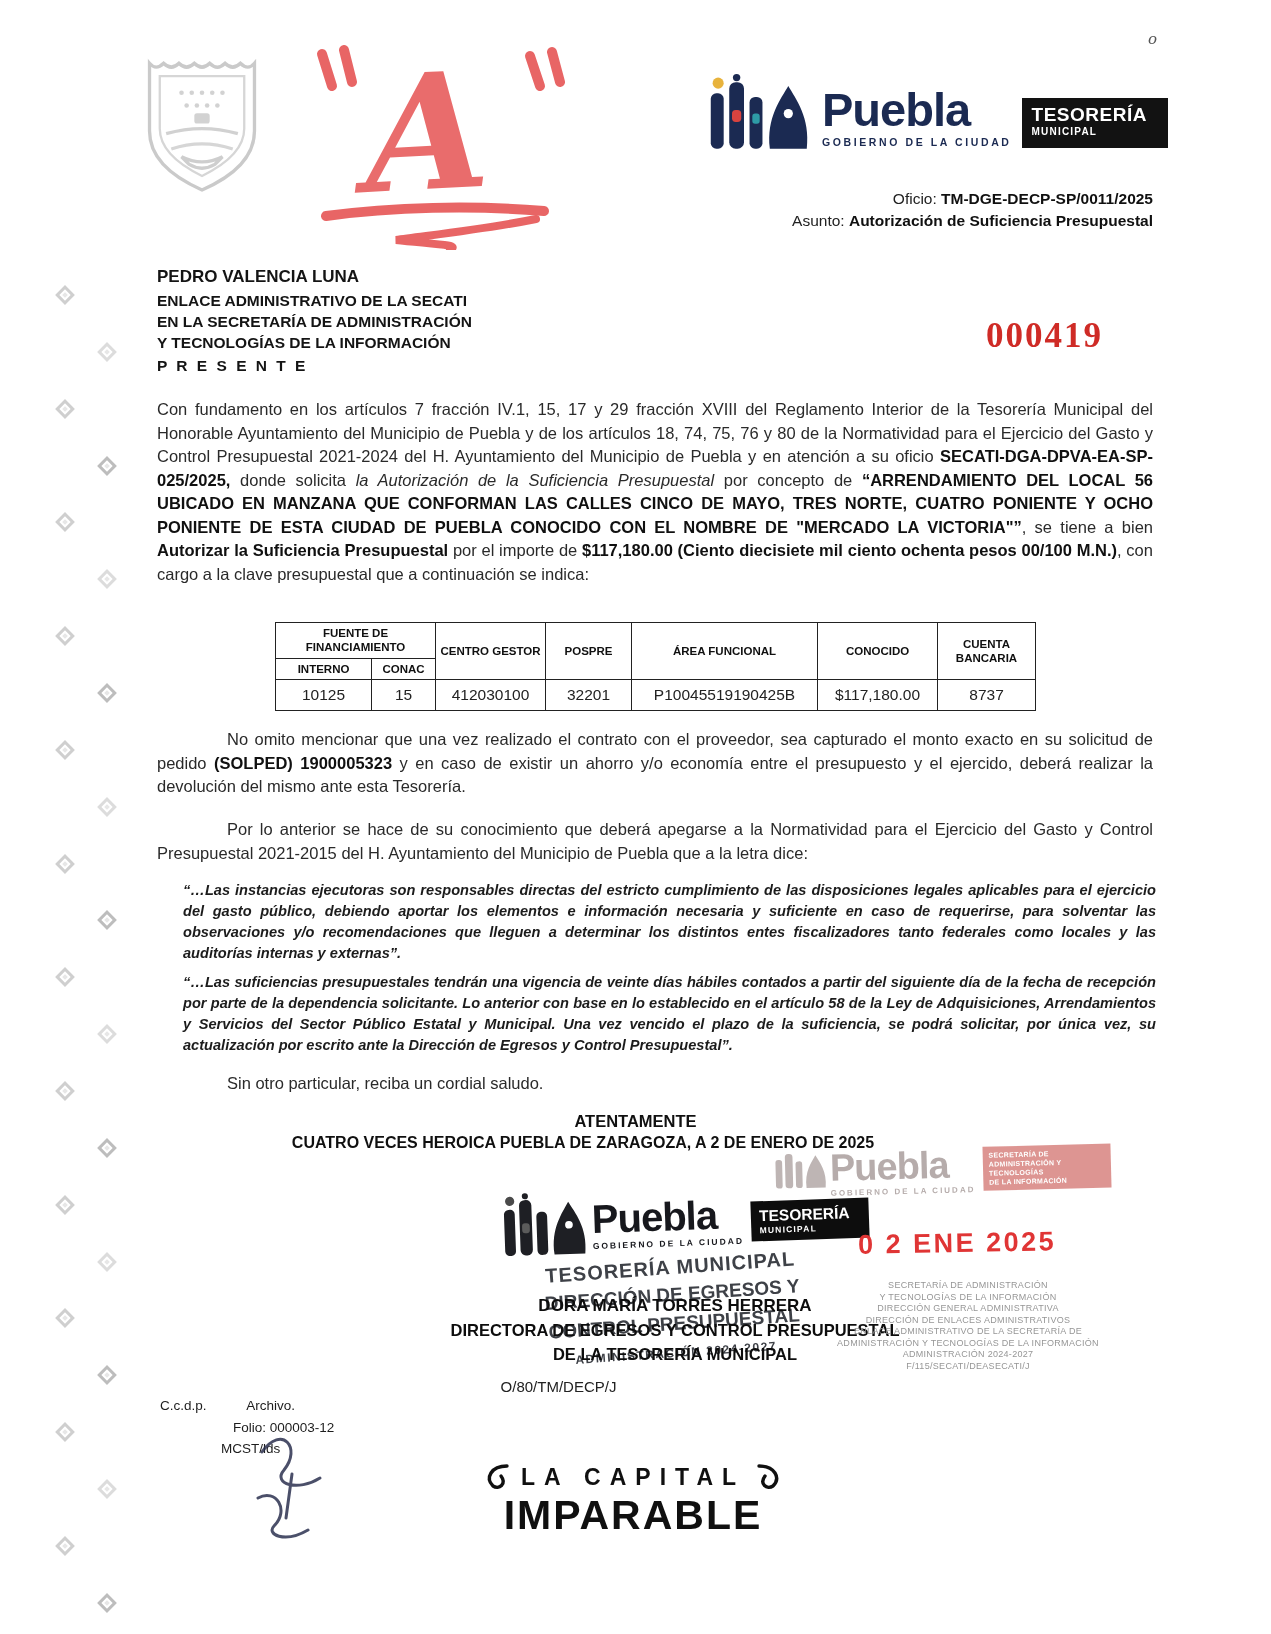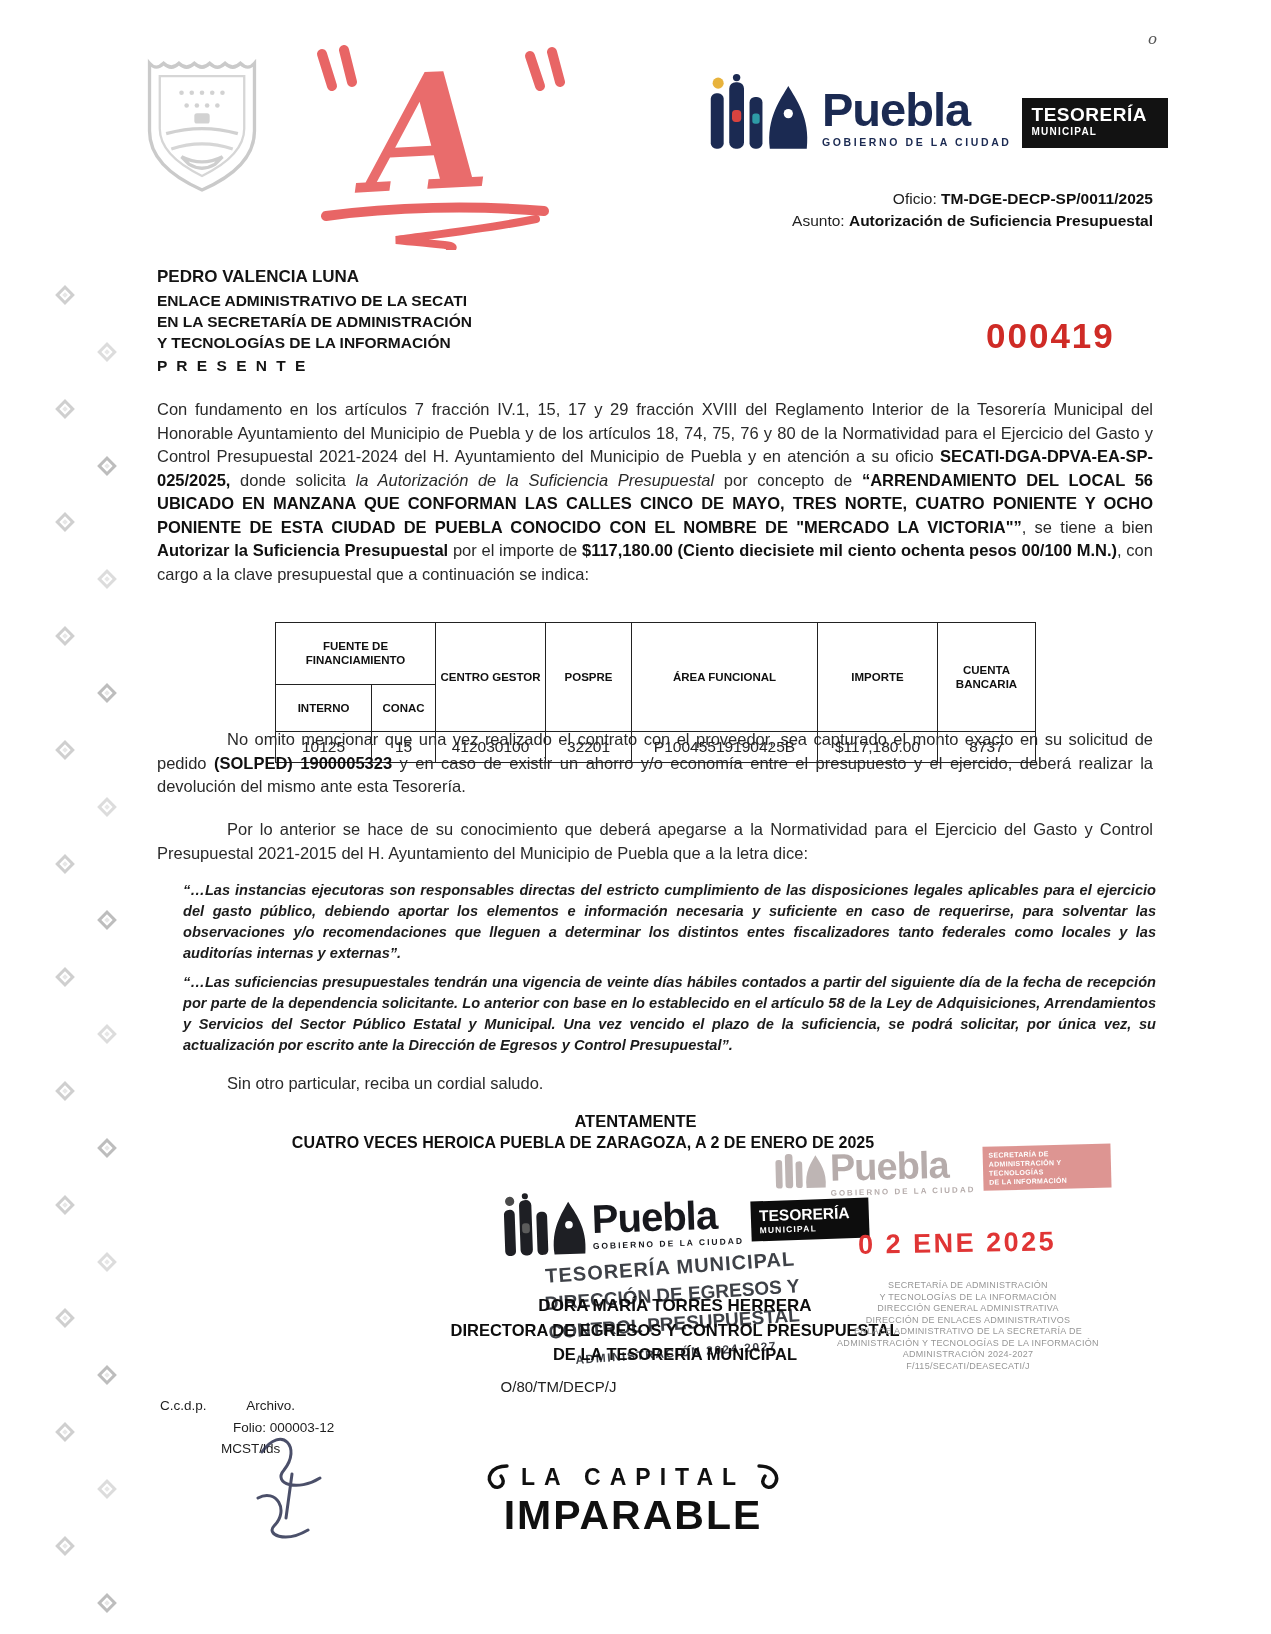--- a/index.html
+++ b/index.html
@@ -28,21 +28,21 @@
   .brand{position:absolute;left:696px;top:70px;display:flex;align-items:flex-start;}
   .brand-icon{width:120px;height:90px;flex:none;}
   .brand-text{margin-left:6px;}
   .wordmark{font-size:47px;font-weight:bold;color:#1b2a52;letter-spacing:-1px;line-height:1;margin-top:16px;}
   .tagline{font-size:10.5px;font-weight:bold;color:#1b2a52;letter-spacing:2.6px;margin-top:3px;}
   .brand-box{background:#121212;color:#fff;margin-left:10px;margin-top:28px;padding:7px 10px;width:146px;height:50px;}
   .bb1{font-size:19px;font-weight:bold;letter-spacing:.5px;line-height:1.1;}
   .bb2{font-size:10px;font-weight:bold;letter-spacing:1.2px;}
 
   .ref-lines{position:absolute;right:118px;top:188px;text-align:right;font-size:15.5px;line-height:22px;}
-  .folio-red{position:absolute;left:986px;top:316px;font-family:Liberation Sans, sans-serif;
+  .folio-red{position:absolute;left:986px;top:316px;font-family:Liberation Serif, serif;
              font-size:35px;font-weight:bold;color:#cf2b26;letter-spacing:2px;}
 
   .recipient{position:absolute;left:157px;top:266px;font-weight:bold;color:#141414;
              font-size:15.5px;line-height:21px;}
   .r-name{font-size:17px;margin-bottom:3px;}
   .r-presente{letter-spacing:2.5px;margin-top:2px;}
 
   .para{position:absolute;left:157px;width:996px;text-align:justify;font-size:16.5px;
         line-height:23.5px;color:#2a2a2a;}
   .p1{top:398px;}
@@ -50,21 +50,21 @@
   .p3{top:818px;text-indent:70px;}
   .closing{top:1072px;text-indent:70px;}
 
   .quote{position:absolute;left:183px;width:973px;text-align:justify;font-size:14.6px;
          line-height:21px;font-weight:bold;font-style:italic;color:#1c1c1c;}
   .q1{top:880px;}
   .q2{top:972px;}
 
   table.budget{position:absolute;left:275px;top:622px;border-collapse:collapse;table-layout:fixed;width:760px;}
   .budget th,.budget td{border:1.6px solid #222;}
-  .budget th{font-size:11.5px;font-weight:bold;text-align:center;padding:16px 3px;color:#101010;line-height:1.25;}
+  .budget th{font-size:11.5px;font-weight:bold;text-align:center;padding:3px 3px;color:#101010;line-height:1.25;}
   .budget td{font-size:15.5px;text-align:center;padding:6px 3px;color:#222;}
 
   .atent{position:absolute;left:0;width:1271px;top:1112px;text-align:center;font-weight:bold;font-size:16.5px;color:#101010;}
   .dateline{position:absolute;left:0;width:1166px;top:1134px;text-align:center;font-weight:bold;font-size:16px;color:#101010;}
 
   
   .stampA{position:absolute;left:492px;top:1184px;display:flex;align-items:flex-start;transform:rotate(-2deg);}
   .stampA .icon2{width:100px;height:76px;flex:none;}
   .stampA .wm{font-size:40px;font-weight:bold;color:#17181d;letter-spacing:-1px;line-height:1;margin-top:12px;}
   .stampA .tg{font-size:8.5px;font-weight:bold;color:#17181d;letter-spacing:2px;margin-top:2px;}
@@ -235,21 +235,21 @@
       <col style="width:186px">
         <col style="width:120px">
         <col style="width:98px">
     </colgroup>
     <thead>
       <tr>
         <th colspan="2">FUENTE DE FINANCIAMIENTO</th>
         <th rowspan="2">CENTRO GESTOR</th>
         <th rowspan="2">POSPRE</th>
         <th rowspan="2">ÁREA FUNCIONAL</th>
-        <th rowspan="2">IMPORTE</th>
+        <th rowspan="2">CONOCIDO</th>
         <th rowspan="2">CUENTA BANCARIA</th>
       </tr>
       <tr>
         <th>INTERNO</th>
         <th>CONAC</th>
       </tr>
     </thead>
     <tbody>
       <tr>
         <td>10125</td>

